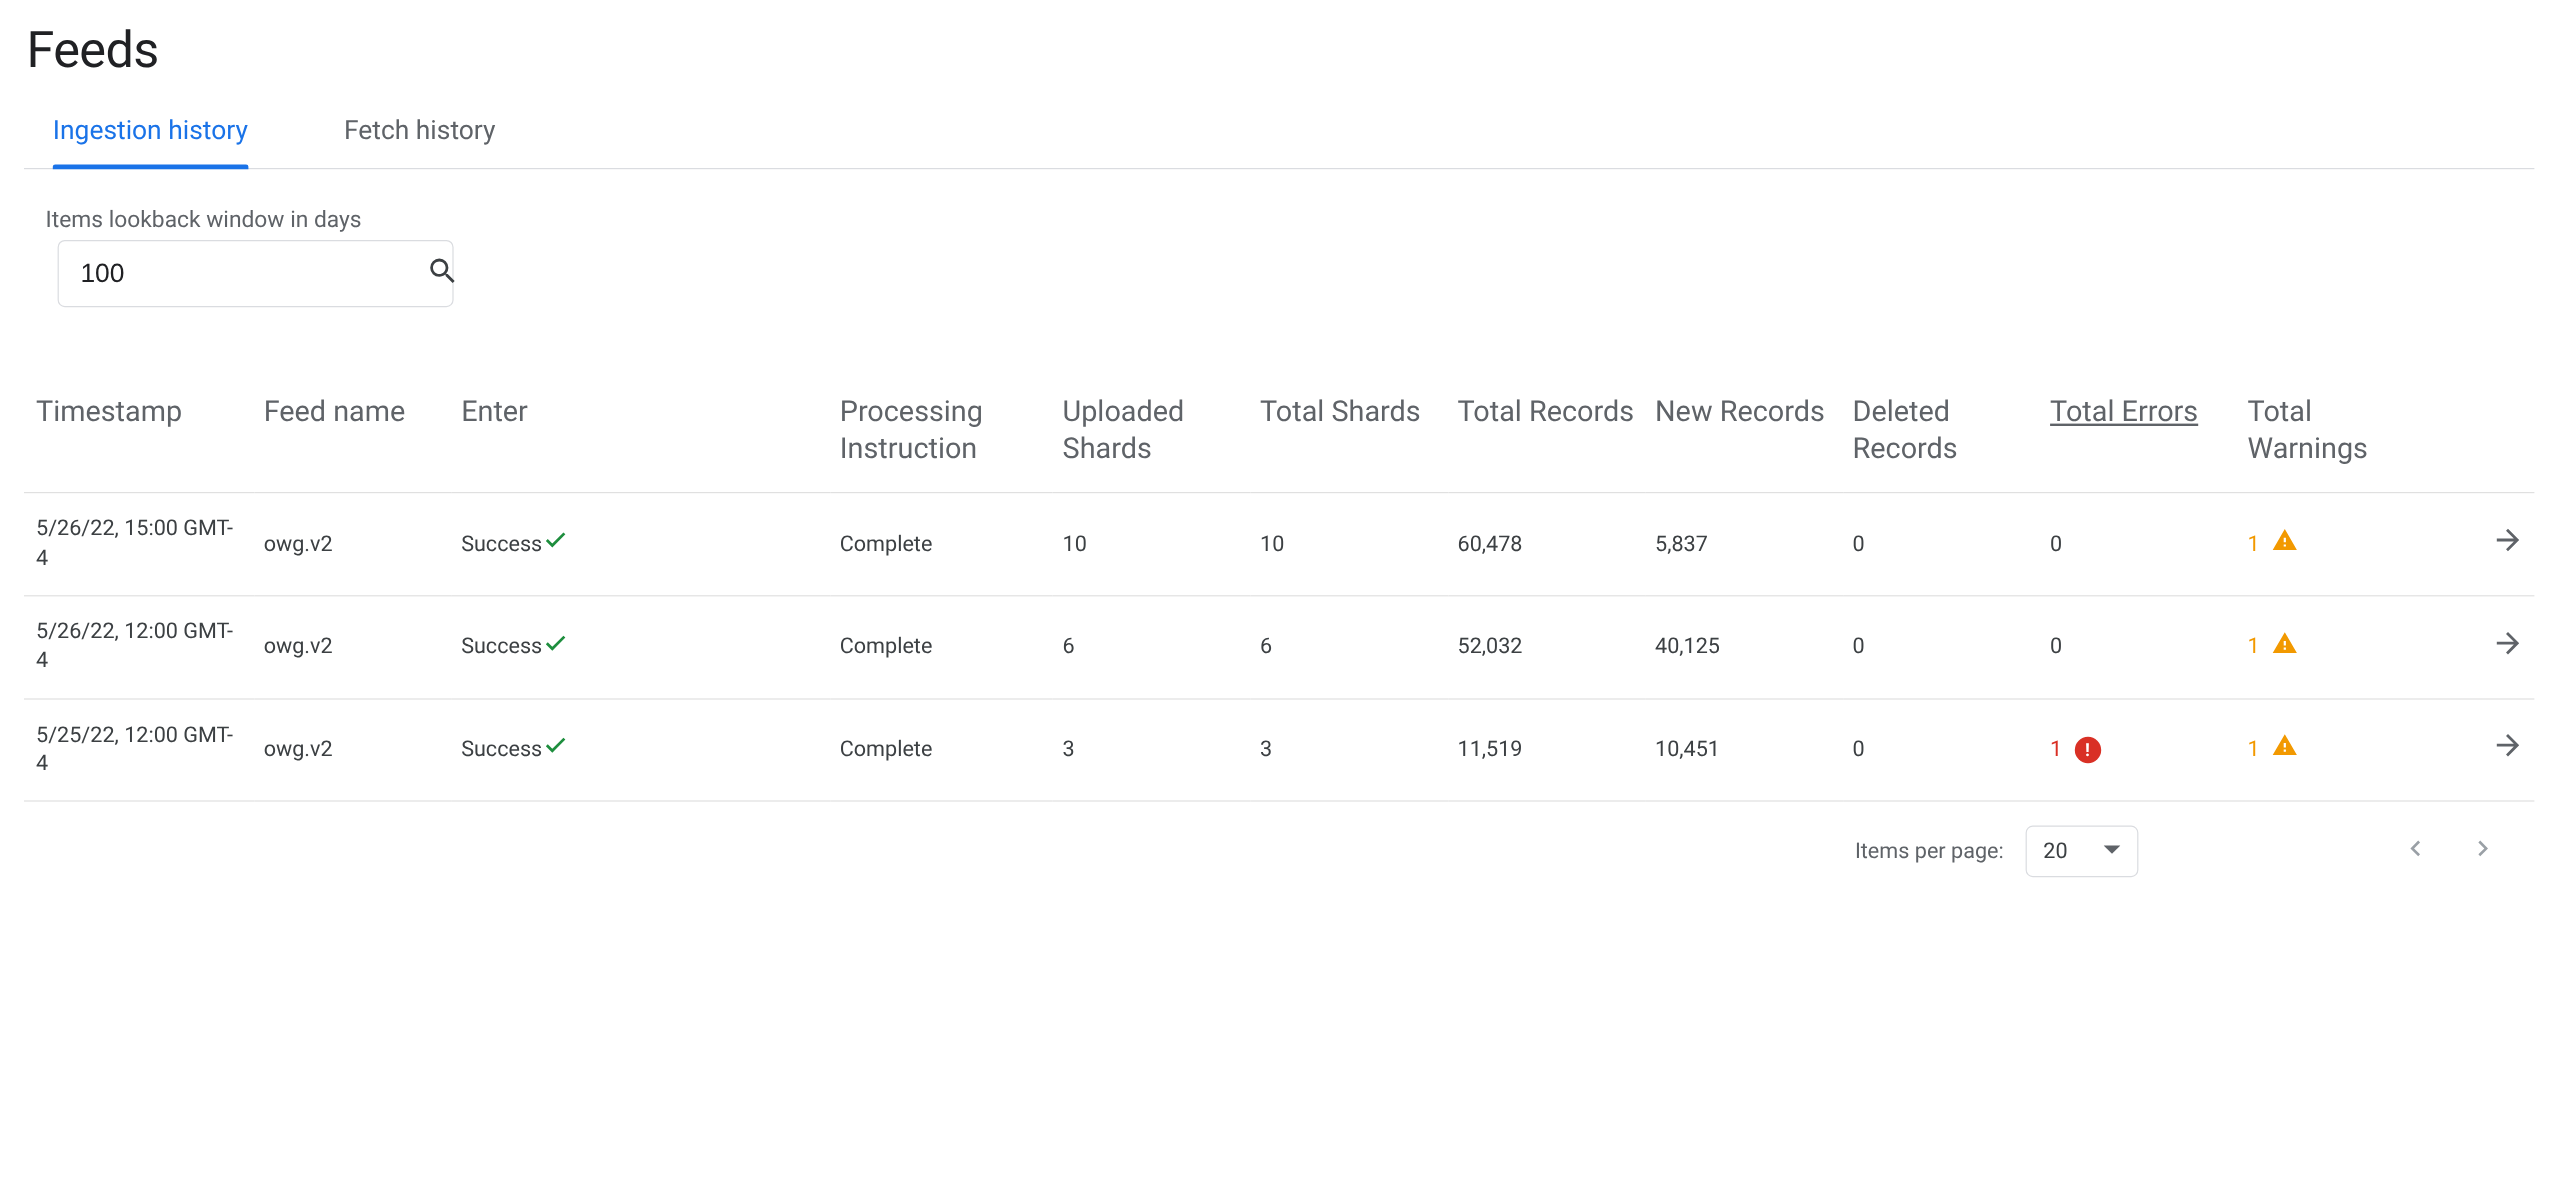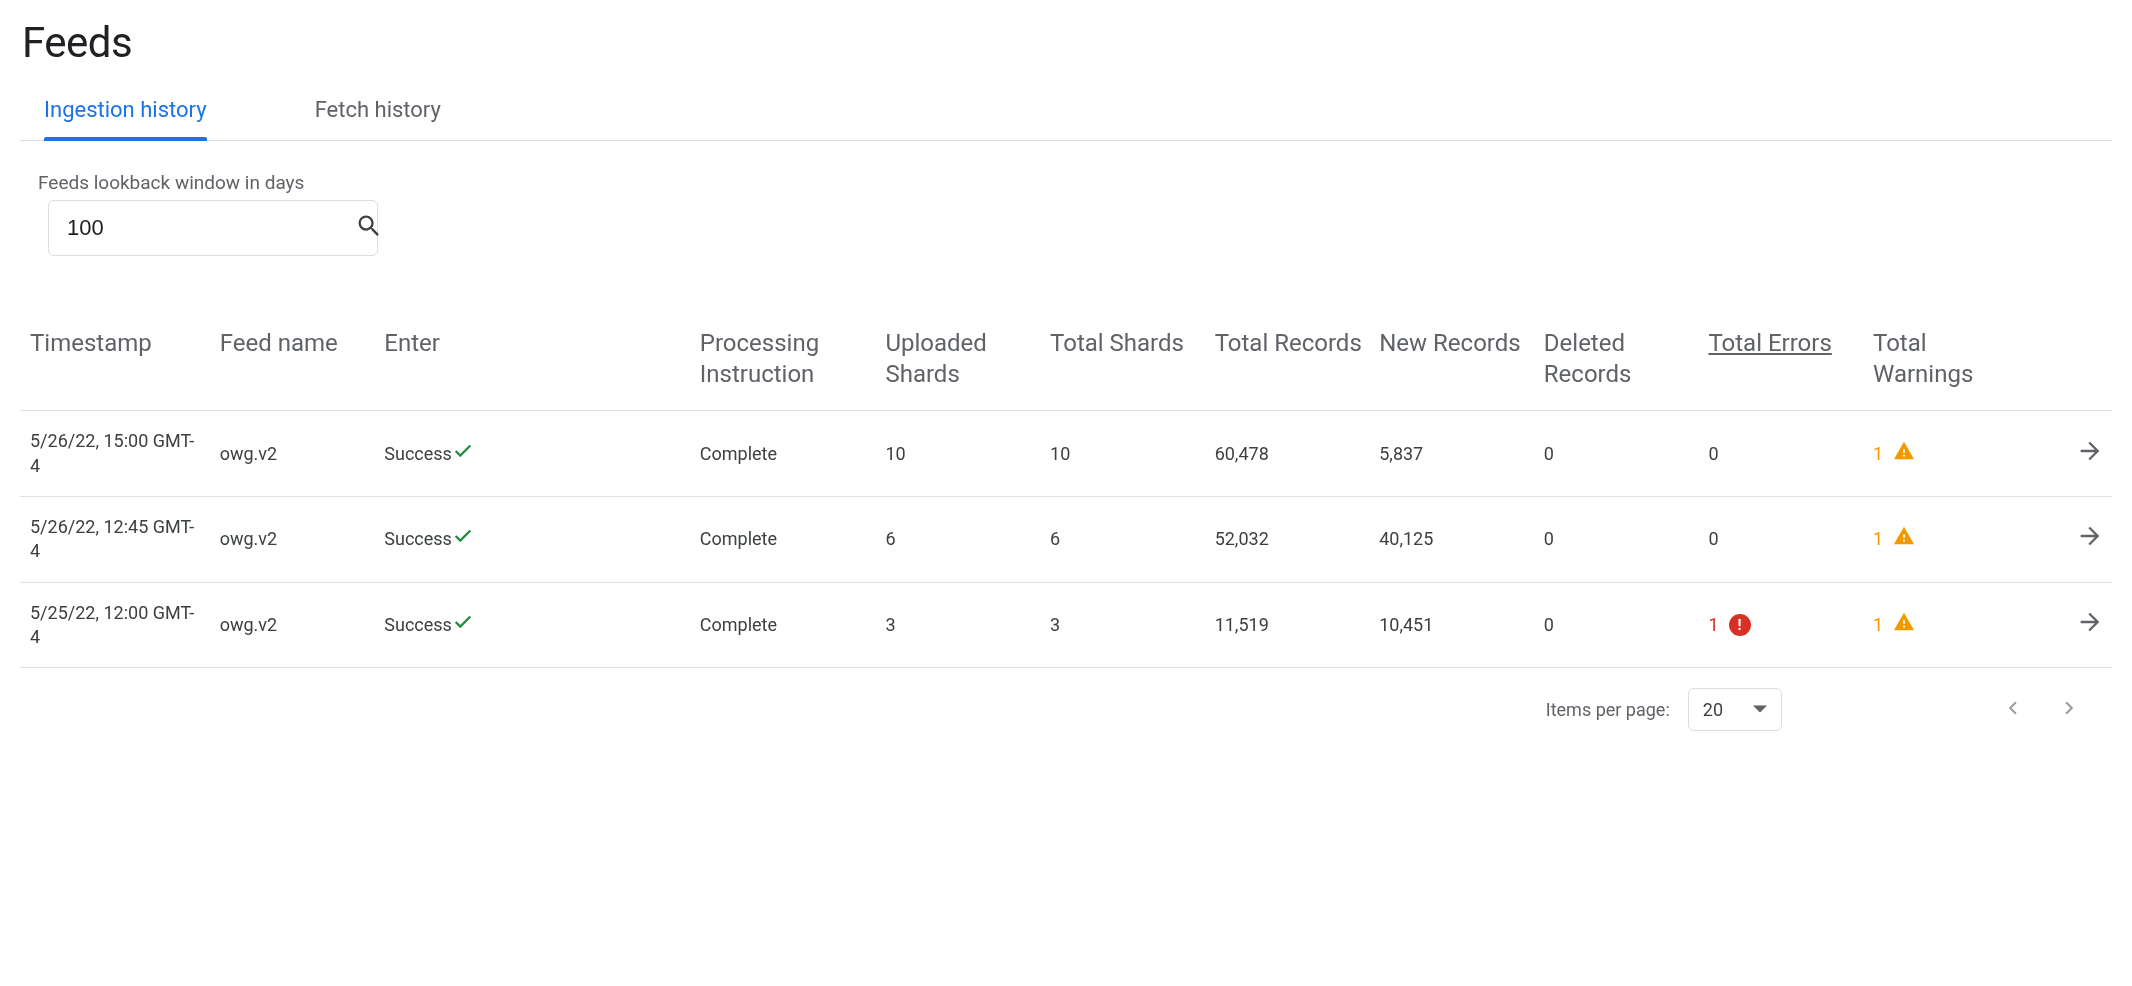--- a/index.html
+++ b/index.html
@@ -2,21 +2,21 @@
 <html><head>
   <meta charset="utf-8">
   <style>
     * { box-sizing: border-box; margin: 0; padding: 0; }
     body { font-family: 'Roboto', Arial, sans-serif; color: #3c4043; background: #fff; }
 
     .page { padding: 0 20px; }
 
     .page-title { font-size: 42px; font-weight: 400; color: #202124; padding: 18px 0 30px 2px; letter-spacing: -0.5px;}
 
-    .tabs { display: flex; border-bottom: 1px solid #dadce0; gap: 108px; padding-left: 24px; }
+    .tabs { display: flex; border-bottom: 1px solid #dadce0; gap: 80px; padding-left: 24px; }
     .tab { font-size: 22px; color: #5f6368; padding: 0 0 18px 0; cursor: pointer; position: relative; }
     .tab.active { color: #1a73e8; }
     .tab.active::after { content:''; position:absolute; left:0; right:0; bottom:-1px; height:4px; background:#1a73e8; border-radius: 2px 2px 0 0;}
 
     .controls { padding: 30px 0 0 4px; }
     .input-label { font-size: 19px; color: #5f6368; margin: 0 0 6px 14px; }
     .input-wrap { display:flex; align-items:center; border:1px solid #dadce0; border-radius:6px; width: 330px; height:56px; padding: 0 18px; margin-left: 24px; }
     .input-wrap input { border:none; outline:none; font-size:22px; flex:1; color:#202124; background:transparent;}
     .search-icon svg { width:28px; height:28px; fill:#3c4043; }
 
@@ -52,21 +52,21 @@
 
 <div class="page">
   <h1 class="page-title">Feeds</h1>
 
   <div class="tabs">
     <div class="tab active">Ingestion history</div>
     <div class="tab">Fetch history</div>
   </div>
 
   <div class="controls">
-    <div class="input-label">Feeds lookback window in days</div>
+    <div class="input-label">Items lookback window in days</div>
     <div class="input-wrap">
       <input type="text" value="100" style="">
       <span class="search-icon">
         <svg viewBox="0 0 24 24">
             <path d="M15.5 14h-.79l-.28-.27A6.471 6.471 0 0016 9.5 6.5 6.5 0 109.5 16c1.61 0 3.09-.59 4.23-1.57l.27.28v.79l5 4.99L20.49 19l-4.99-5zm-6 0C7.01 14 5 11.99 5 9.5S7.01 5 9.5 5 14 7.01 14 9.5 11.99 14 9.5 14z"></path>
           </svg>
       </span>
     </div>
   </div>
 
@@ -112,21 +112,21 @@
               <span class="warn-icon"><svg viewBox="0 0 24 24">
                   <path d="M1 21h22L12 2 1 21zm12-3h-2v-2h2v2zm0-4h-2v-4h2v4z"></path>
                 </svg></span>
             </div>
           </td>
     <td class="arrow-cell"><span class="row-arrow"><svg viewBox="0 0 24 24">
                 <path d="M4 11h12.17l-5.59-5.59L12 4l8 8-8 8-1.41-1.41L16.17 13H4z"></path>
               </svg></span></td>
   </tr>
         <tr>
-    <td>5/26/22, 12:45 GMT-4</td>
+    <td>5/26/22, 12:00 GMT-4</td>
     <td>owg.v2</td>
     <td>
             <div class="status-cell">
               <span>Success</span>
               <span class="check-icon"><svg viewBox="0 0 24 24">
                   <polyline points="4 12 9 17 20 6"></polyline>
                 </svg></span>
             </div>
           </td>
     <td>Complete</td>

